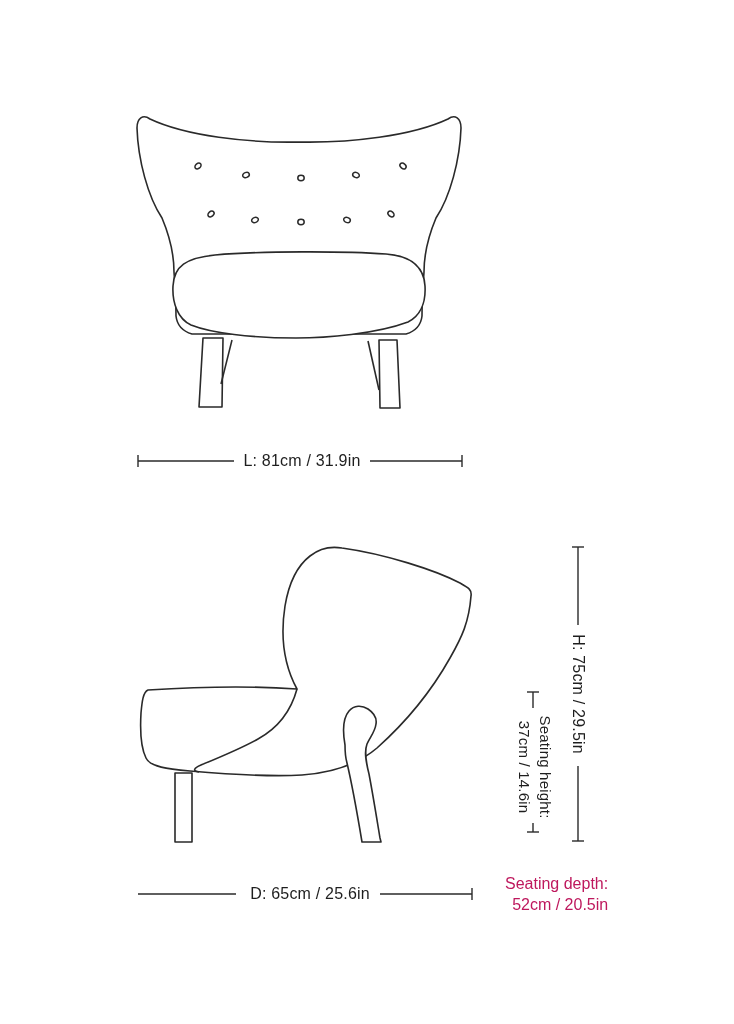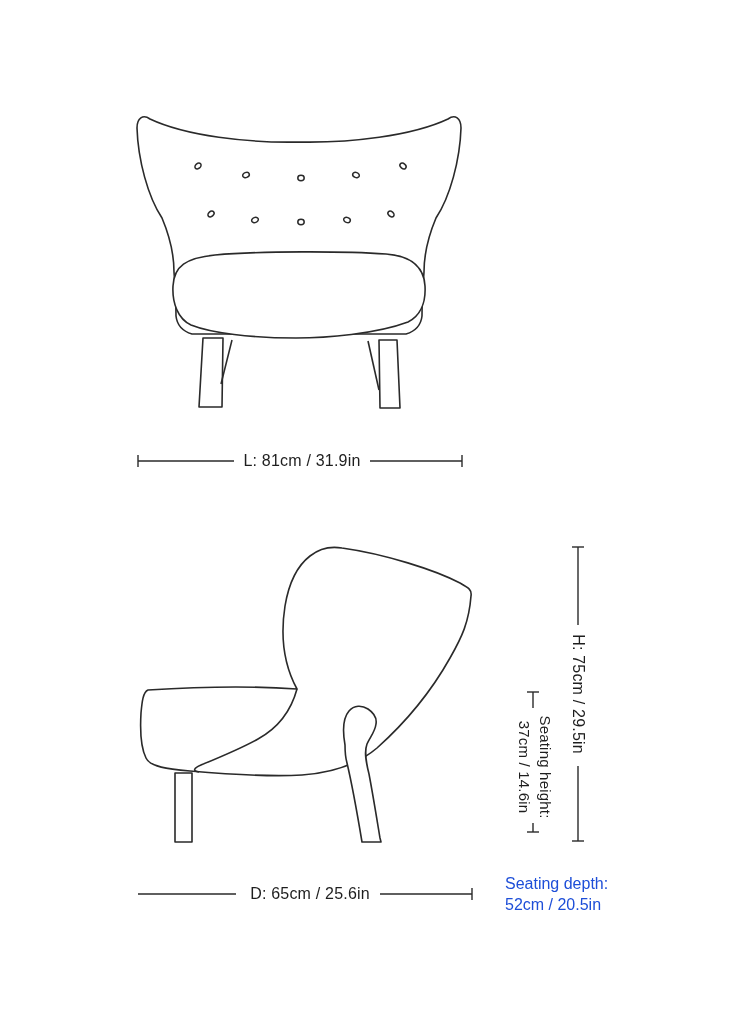--- a/index.html
+++ b/index.html
@@ -35,24 +35,24 @@
   #dim-length-label   { left: 192px; top: 451px; width: 220px; }
   #dim-depth-label    { left: 200px; top: 884px; width: 220px; }
   #dim-height-label   { left: 468px; top: 684px; width: 220px; height: 20px; }
   #dim-seatheight-label {
     left: 455px; top: 746px; width: 160px; height: 42px;
     font-size: 15px; line-height: 21px;
   }
   #seating-depth-block {
     position: absolute;
     left: 505px; top: 873px;
-    color: #1d4ed8;
+    color: #be185d;
     font-size: 16px;
     line-height: 21px;
-    text-align: left;
+    text-align: right;
     white-space: nowrap;
   }
 </style>
 </head>
 <body>
 
 <div id="stage">
 
   <svg class="drawing" style="left:120px; top:90px;" width="380" height="340" viewBox="0 0 380 340">
     <g fill="#ffffff" stroke="#2a2a2a" stroke-width="1.6" stroke-linejoin="round">

